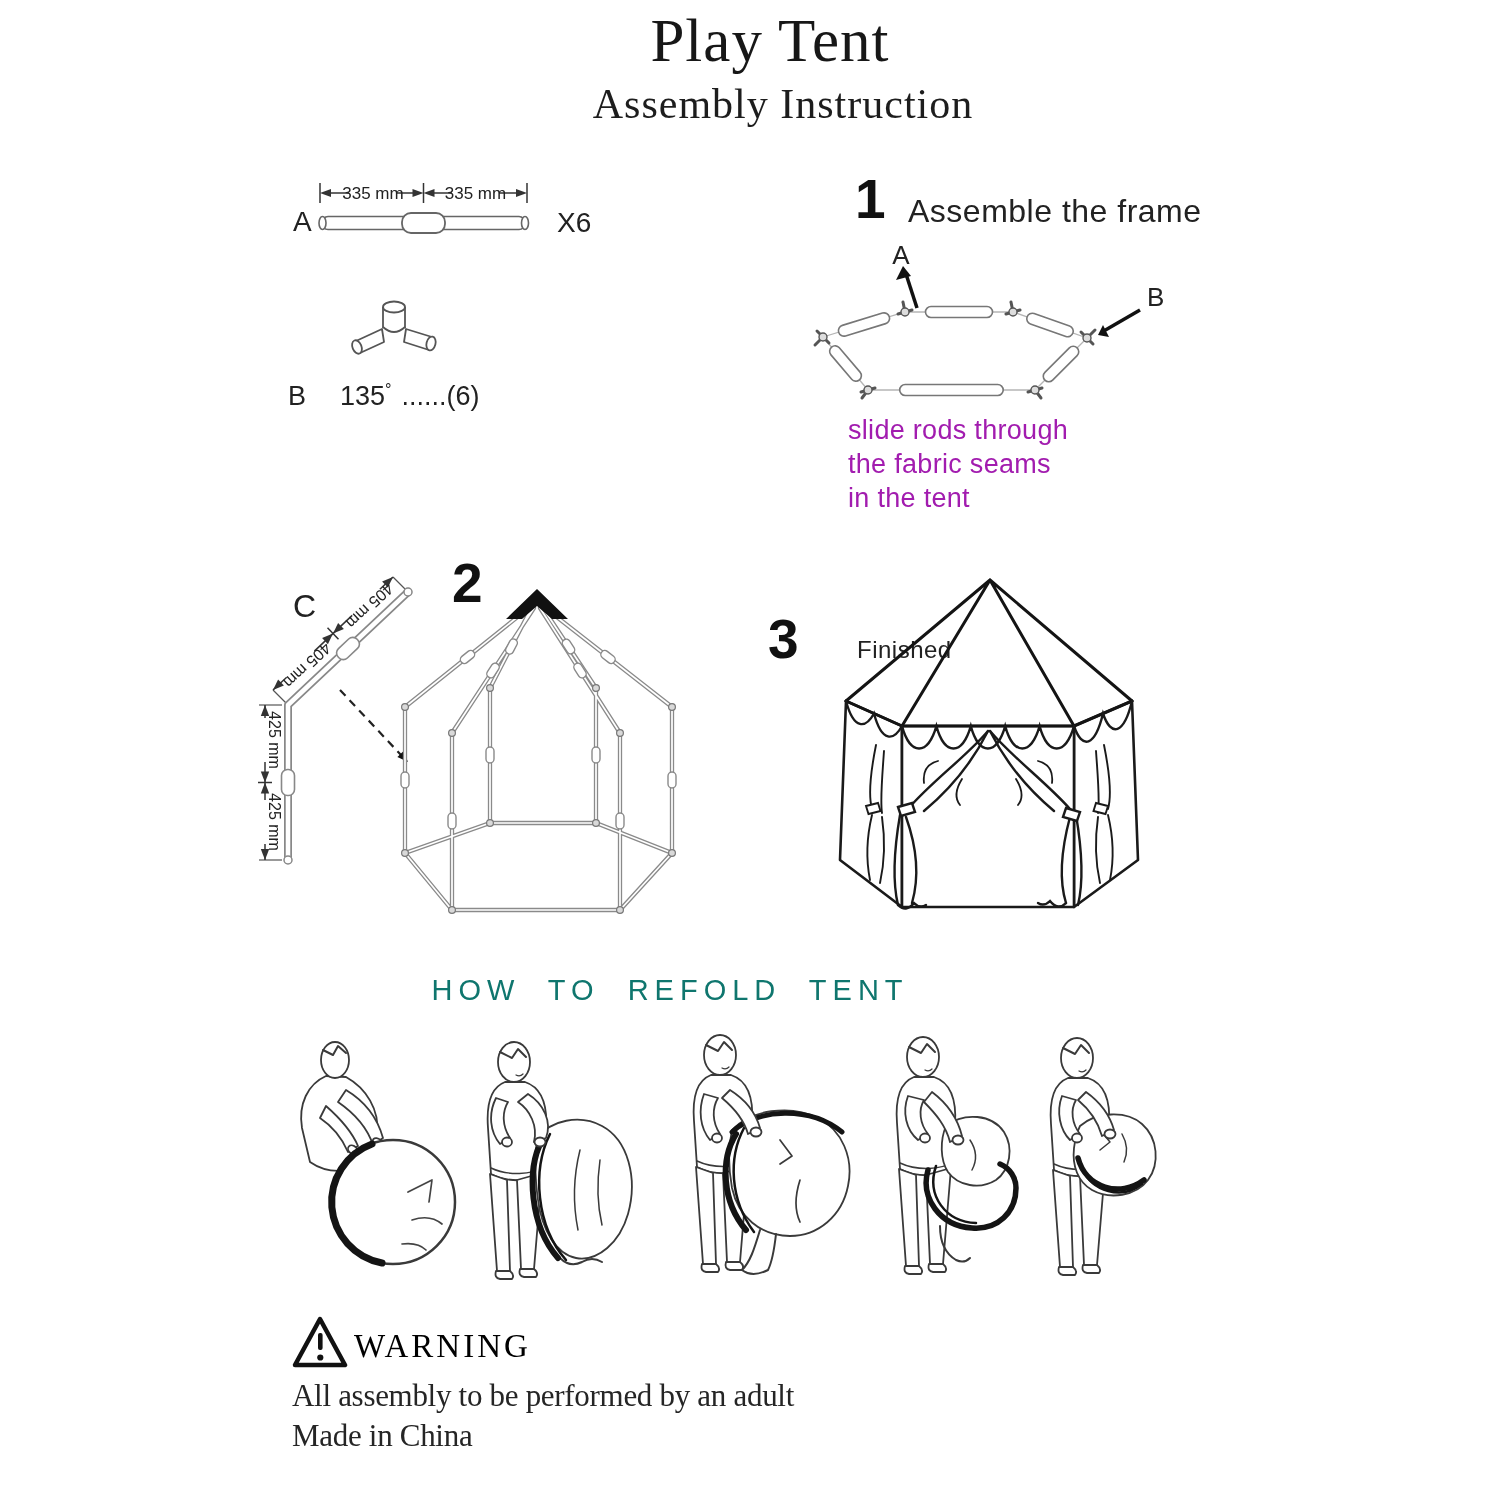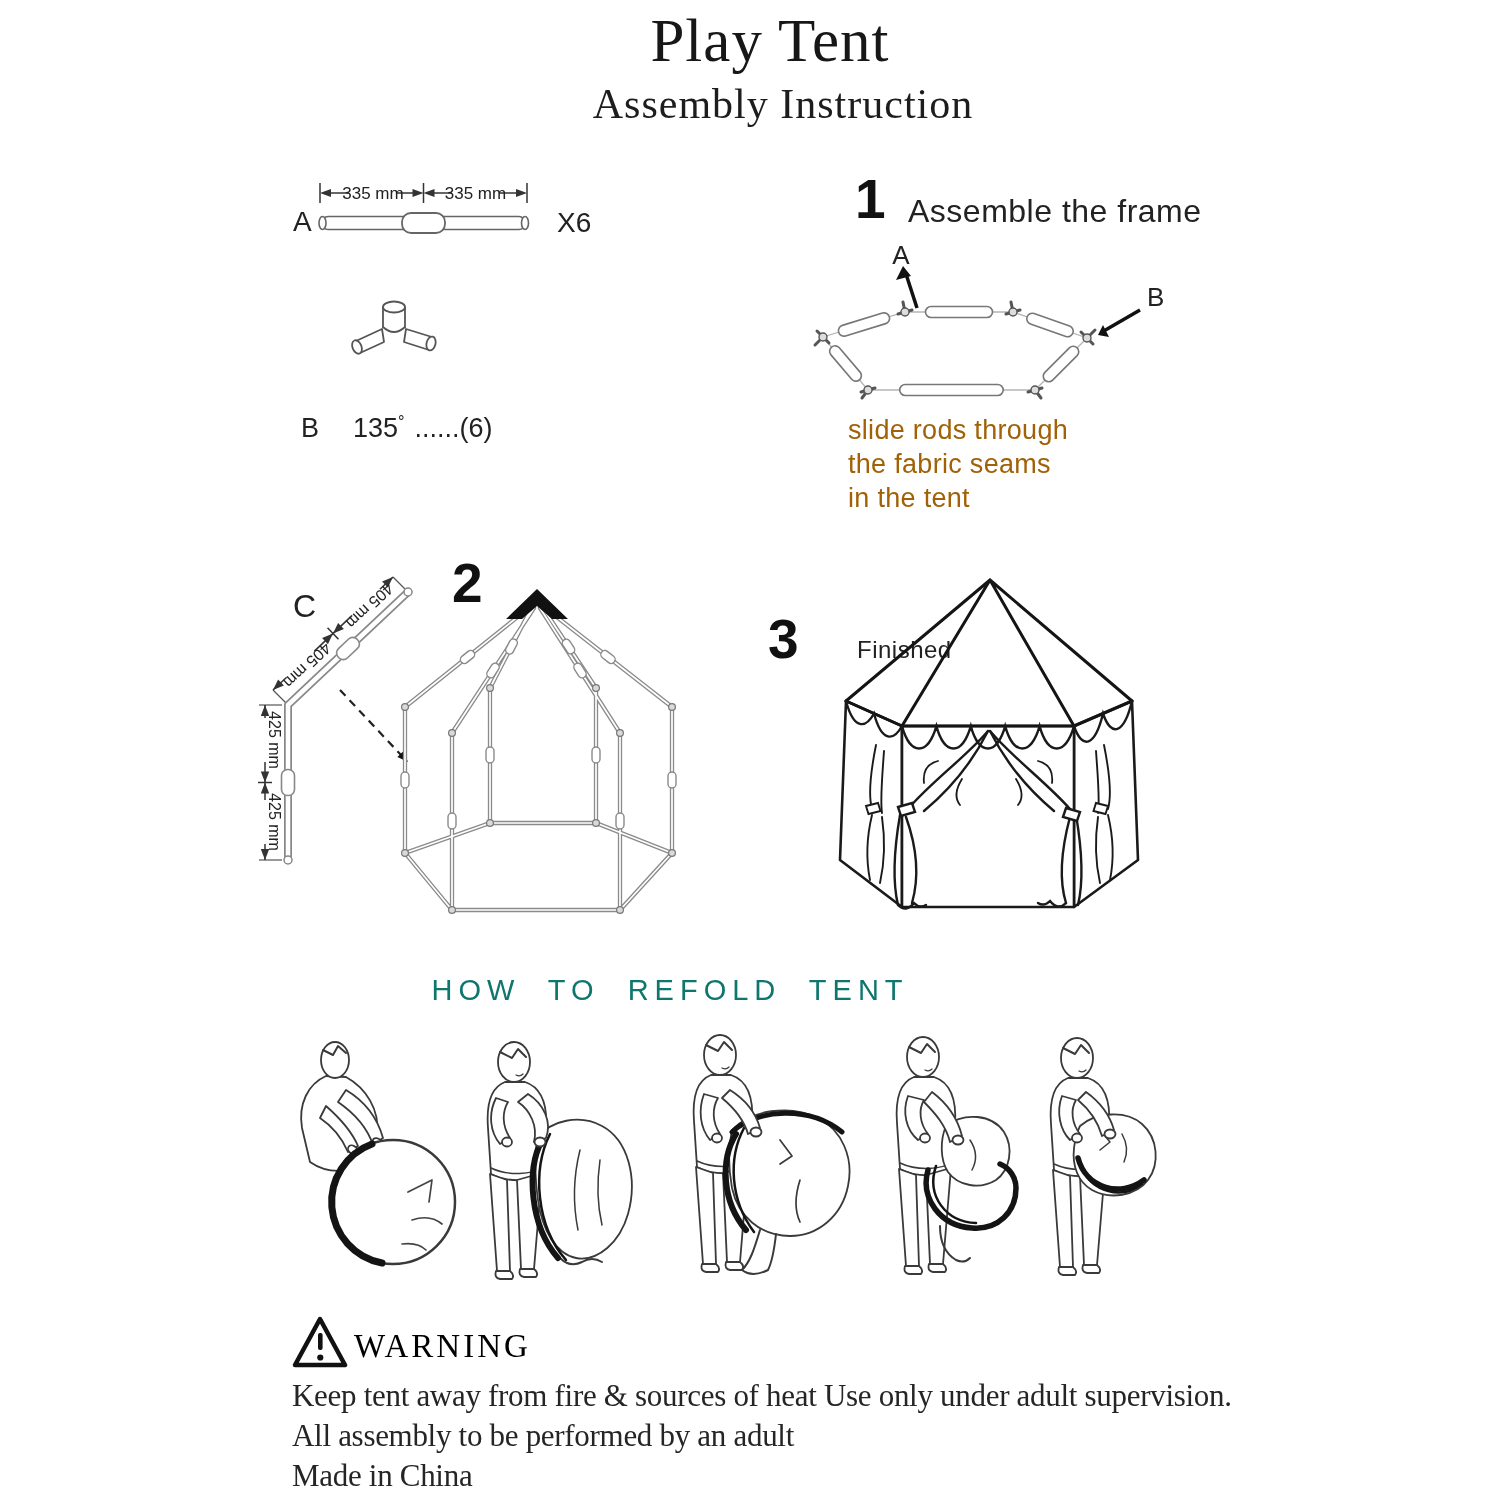--- a/index.html
+++ b/index.html
@@ -6,21 +6,21 @@
   body{
     width:1500px;height:1500px;position:relative;background:#ffffff;
     font-family:"Liberation Sans",sans-serif;color:#1c1c1c;overflow:hidden;
   }
   .abs{position:absolute;}
   .serif{font-family:"Liberation Serif",serif;}
   .title{top:6px;left:20px;width:1500px;text-align:center;font-size:61px;letter-spacing:1px;color:#171717;}
   .subtitle{top:80px;left:33px;width:1500px;text-align:center;font-size:42px;letter-spacing:1px;color:#1d1d1d;}
   .stepnum{font-size:55px;font-weight:bold;color:#111;line-height:1;}
   .steptitle{font-size:32px;letter-spacing:0.5px;color:#222;}
-  .note{font-size:27px;line-height:34px;color:#a16207;letter-spacing:0.3px;}
+  .note{font-size:27px;line-height:34px;color:#a21caf;letter-spacing:0.3px;}
   .partb-row{font-size:27px;color:#222;}
   .partb-row .gap1{display:inline-block;width:34px;}
   .partb-row .gap2{display:inline-block;width:10px;}
   .partb-row sup{font-size:60%;vertical-align:super;}
   .refold-heading{top:974px;left:270px;width:800px;text-align:center;font-size:29px;
     letter-spacing:6px;word-spacing:14px;color:#0f766e;}
   .warn-title{top:1328px;left:354px;font-size:33px;letter-spacing:3px;color:#000000;}
   .warn-lines{top:1376px;left:292px;width:960px;font-size:31px;line-height:40px;letter-spacing:-0.3px;color:#252525;}
   svg{display:block;}
   svg text{font-family:"Liberation Sans",sans-serif;fill:#222;}
@@ -63,21 +63,21 @@
     <path d="M53,14 L53,35"></path>
     <path d="M75,14 L75,35"></path>
     <path d="M52,36 L26,48 L30,60 L54,49 Z"></path>
     <ellipse cx="27" cy="54" rx="4.5" ry="7" transform="rotate(-22 27 54)"></ellipse>
     <path d="M76,36 L102,44 L99,57 L74,49 Z"></path>
     <ellipse cx="101" cy="50.5" rx="4.5" ry="7" transform="rotate(14 101 50.5)"></ellipse>
     <path d="M53,34 Q64,44 75,34" fill="none"></path>
     <ellipse cx="64" cy="14" rx="11" ry="5.5"></ellipse>
   </g>
 </svg>
-<div class="abs partb-row" style="left:301px;top:380px;margin-top:32px;">
+<div class="abs partb-row" style="left:288px;top:380px;">
   <span>B</span><span class="gap1"></span><span>135</span><sup>°</sup><span class="gap2"></span><span>......(6)</span>
 </div>
 
 <div class="abs stepnum" style="left:855px;top:172px;">1</div>
 <div class="abs steptitle" style="left:908px;top:193px;">Assemble the frame</div>
 
 <svg class="abs lineart" style="left:795px;top:240px;" width="400" height="175" viewBox="0 0 400 175">
 
   <g stroke="#b5b5b5" stroke-width="1.3" fill="none">
     <path d="M110,72 L218,72 L292,98 L240,150 L73,150 L28,97 Z"></path>
@@ -367,16 +367,15 @@
   </g>
 </svg>
 
 <svg class="abs lineart" style="left:292px;top:1316px;" width="56" height="54" viewBox="0 0 56 54">
   <polygon points="28,3 53,49 3,49" fill="none" stroke="#111" stroke-width="4.5" stroke-linejoin="round"></polygon>
   <rect x="26" y="17" width="4.6" height="17" rx="2" fill="#111"></rect>
   <circle cx="28.3" cy="41.5" r="3.1" fill="#111"></circle>
 </svg>
 <div class="abs serif warn-title">WARNING</div>
 <div class="abs serif warn-lines">
-  <div>Keep tent away from fire &amp; sources of heat Use only under adult supervision.</div>
   <div>All assembly to be performed by an adult</div>
   <div>Made in China</div>
 </div>
 
 </body></html>

